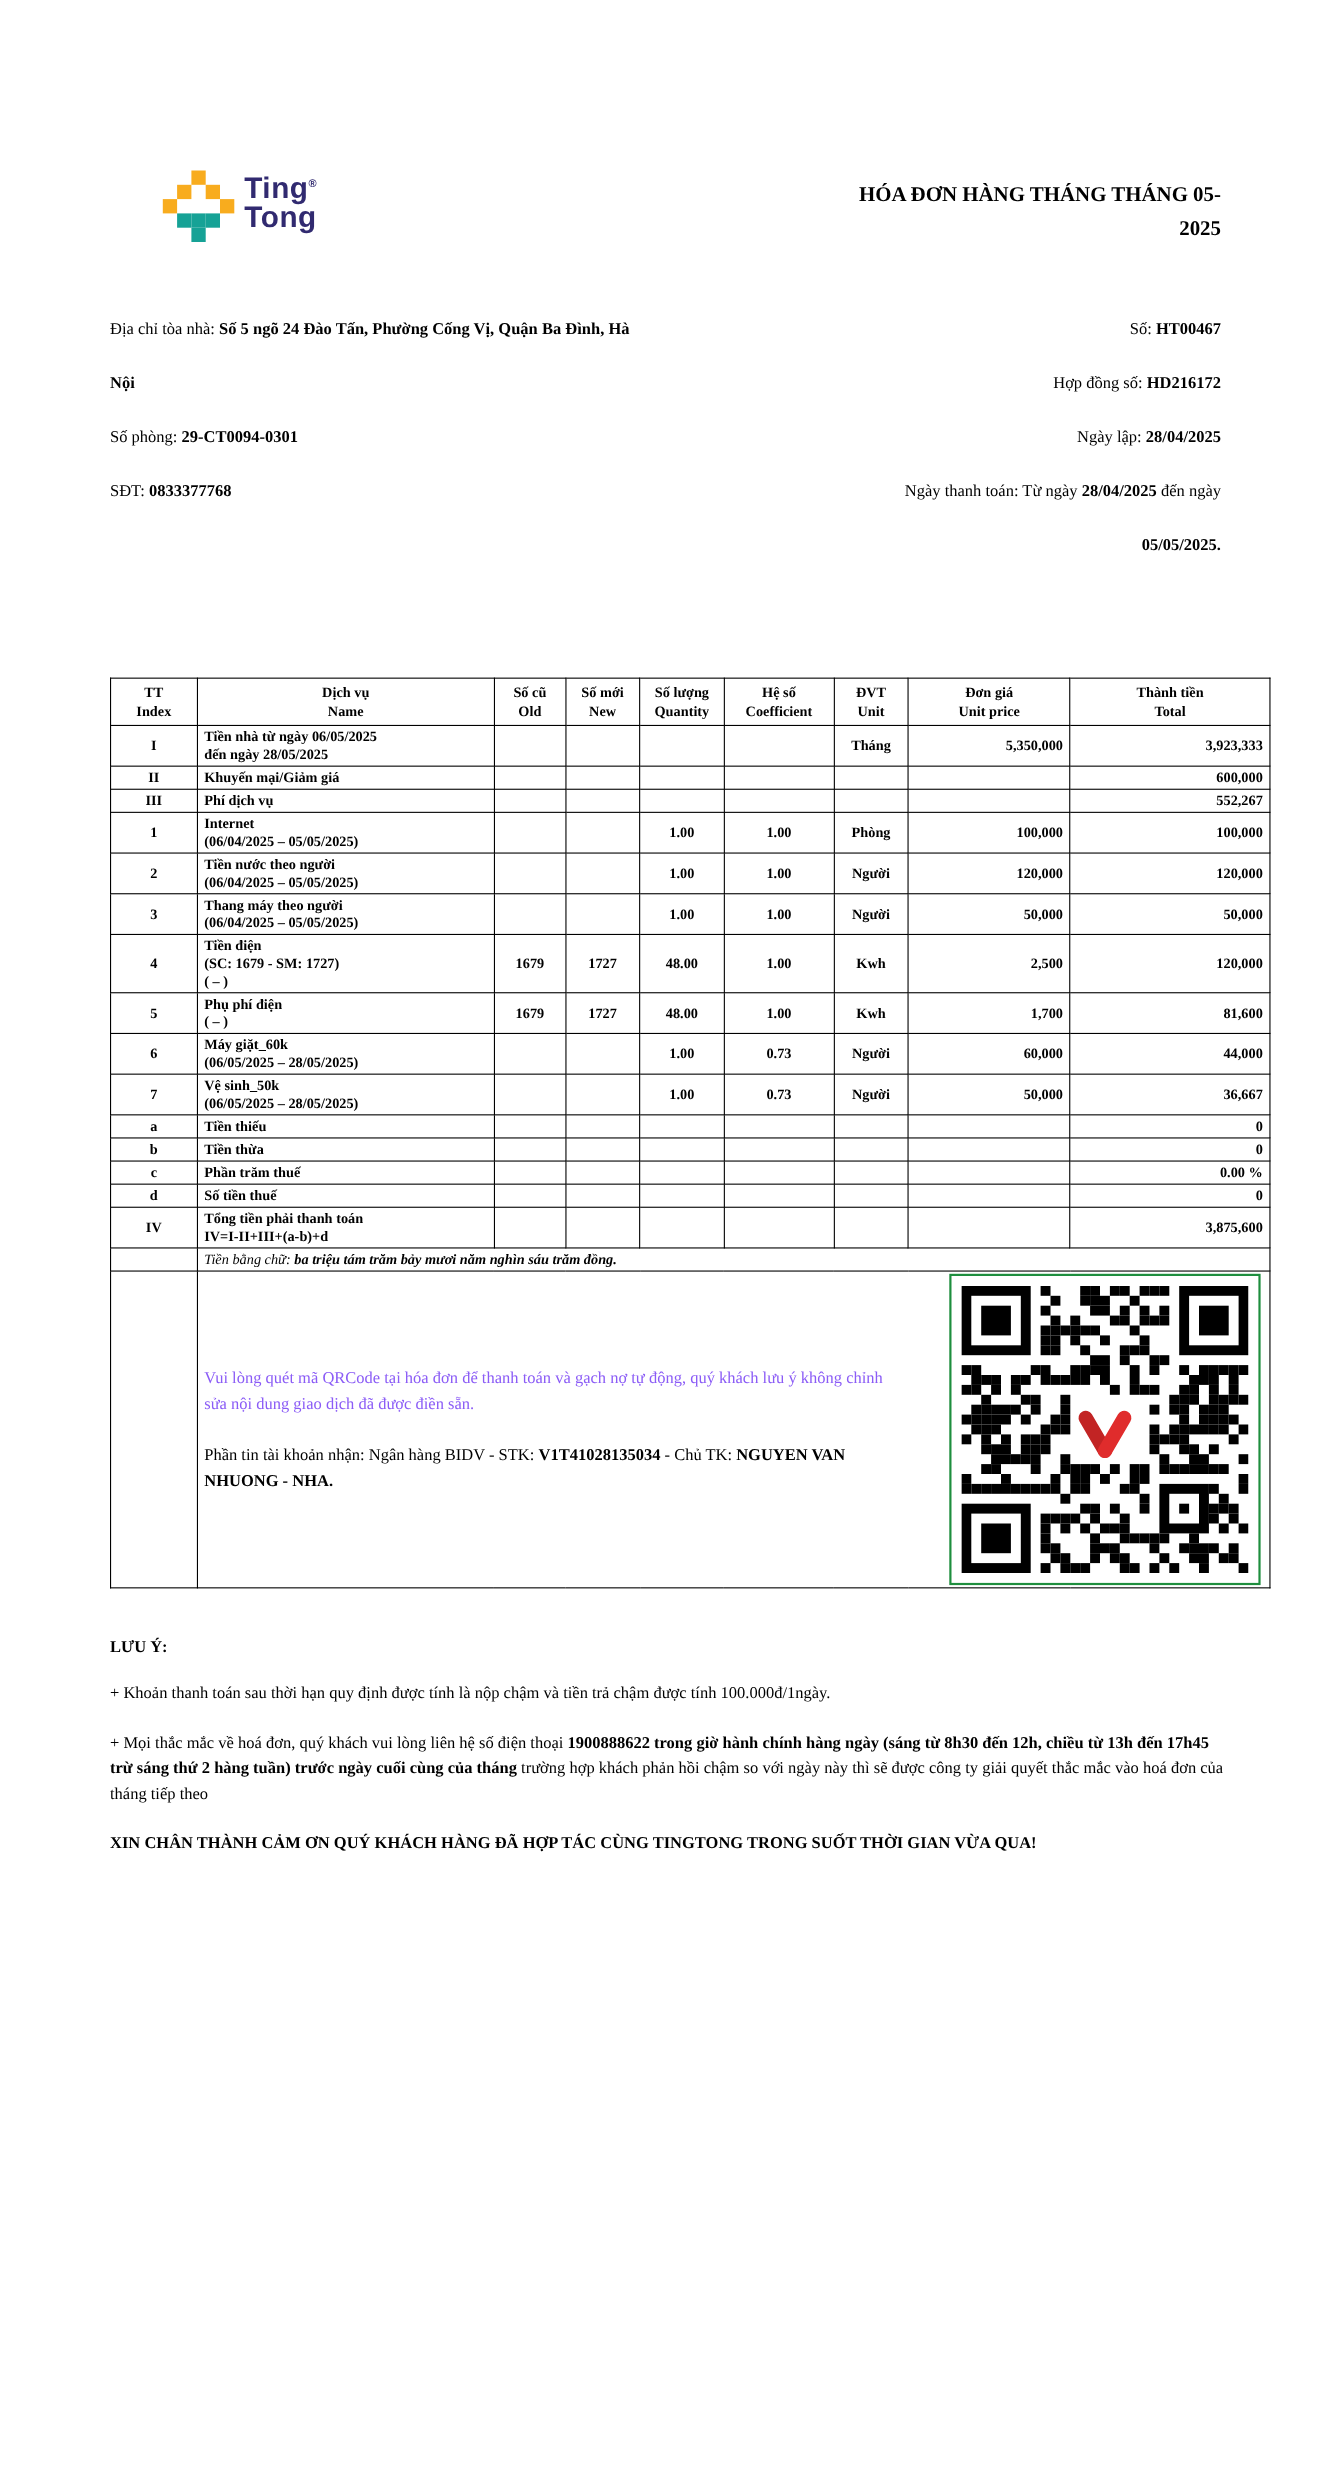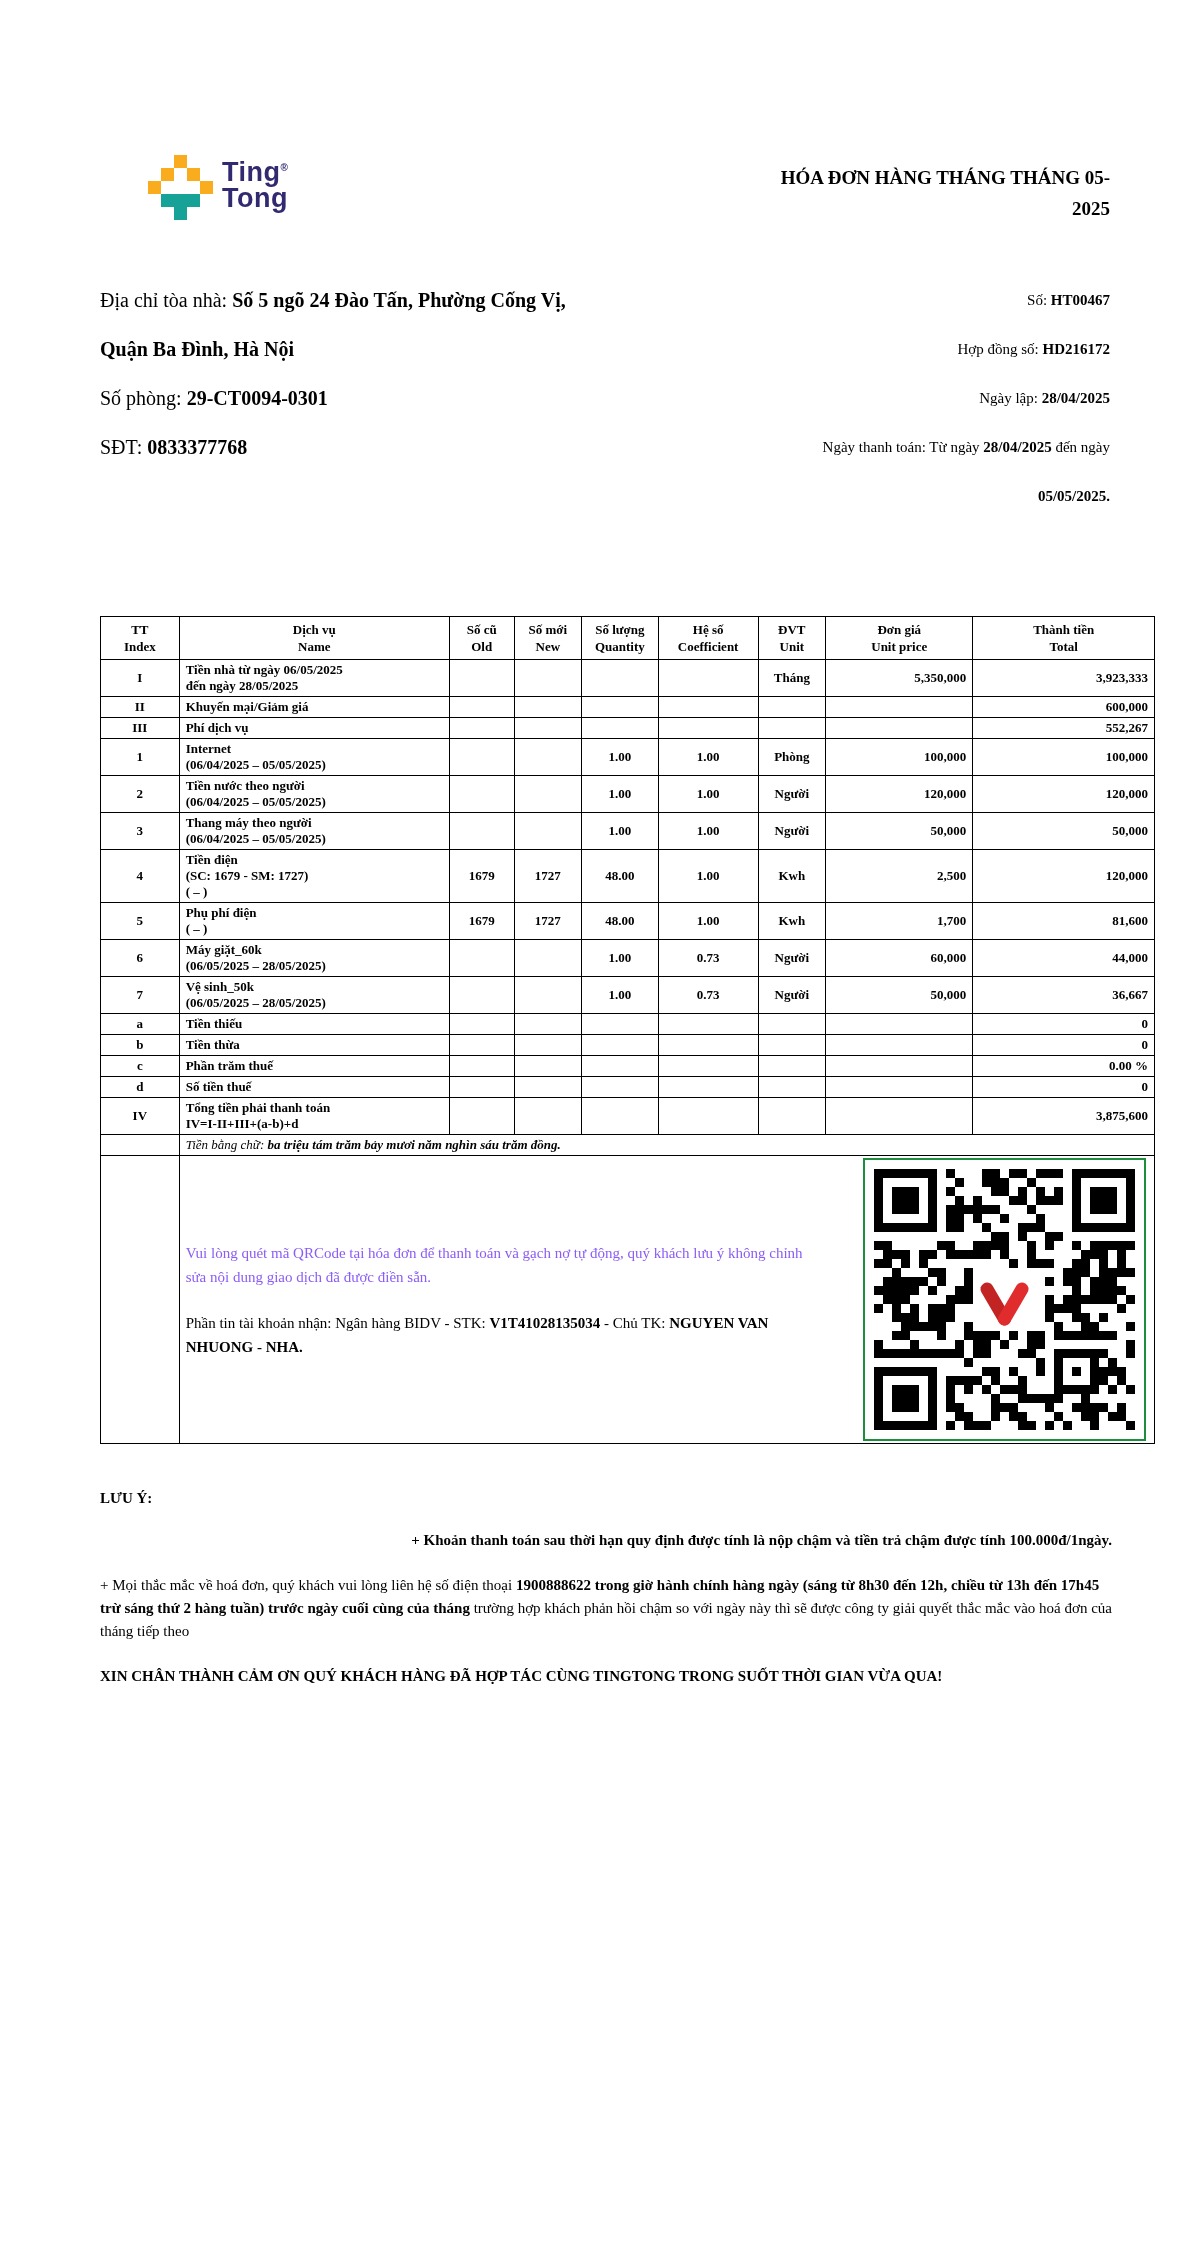--- a/index.html
+++ b/index.html
@@ -14,21 +14,21 @@
   .logo-grid { display:grid; grid-template-columns:repeat(5,13px); grid-template-rows:repeat(5,13px); }
   .logo-grid .c { width:13px; height:13px; }
   .c.y { background:#F8AC1E; }
   .c.t { background:#16A296; }
   .logo-text { font-family:"Liberation Sans", sans-serif; font-weight:bold; color:#312A70;
                font-size:27px; line-height:26px; margin-left:9px; letter-spacing:0.5px; }
   .logo-text sup { font-size:10px; }
   .doc-title { text-align:right; font-weight:bold; font-size:19px; line-height:31px; margin-right:45px; margin-top:14px; }
   
   .info { display:flex; justify-content:space-between; margin-top:52px; }
-  .info-left { width:478px; font-size:20px; line-height:49px; }
+  .info-left { width:478px; font-size:15px; line-height:49px; }
   .info-right { width:440px; font-size:15px; line-height:49px; text-align:right; margin-right:45px; }
   .b { font-weight:bold; }
   
   table.invoice { border-collapse:collapse; width:1055px; margin-top:95px;padding-left:44px; }
   table.invoice th, table.invoice td { border:1.6px solid #000; font-size:13px; padding:2px 6px; }
   table.invoice th { font-weight:bold; text-align:center; line-height:17px; padding:4px 2px; }
   td.td-tt   { text-align:center; font-weight:bold; vertical-align:middle; }
   td.td-name { text-align:left; font-weight:bold; vertical-align:top; line-height:16px; padding:3px 6px; }
   td.td-num  { text-align:center; font-weight:bold; vertical-align:middle; }
   td.td-price{ text-align:right; font-weight:bold; vertical-align:middle; padding-right:9px; }
@@ -36,21 +36,21 @@
   td.words-cell { font-style:italic; font-size:14px; padding:6px 10px; }
   td.qr-cell { padding:10px 16px; }
   .qr-row-inner { display:flex; justify-content:space-between; align-items:center; min-height:268px; }
   .qr-texts { width:630px; font-size:15px; line-height:24px; }
   .qr-red { color:#8b5cf6; margin-bottom:22px; }
   .qr-box { border:2px solid #1E8E3E; background:#fff; padding:9px; line-height:0; margin-right:2px; }
   
   .footer { width:1012px; margin-top:46px; font-size:15px; }
   .footer .heading { font-weight:bold; font-size:15px; }
   .footer p { margin-top:22px; line-height:23px; }
-  .note1 { font-weight:bold;text-align:right; }
+  .note1 { font-weight:normal; }
   .thanks { font-weight:bold; }
 </style>
 </head>
 <body>
 
 <div class="header">
   <div class="logo-wrap">
     <div class="logo-grid">
       <div class="c"></div>
         <div class="c"></div>

